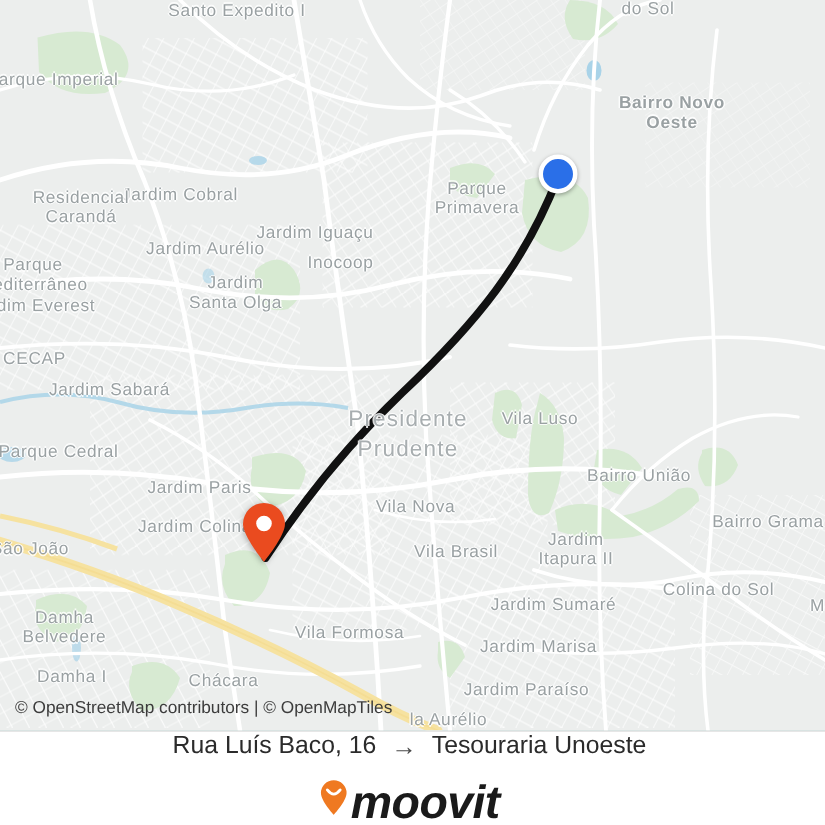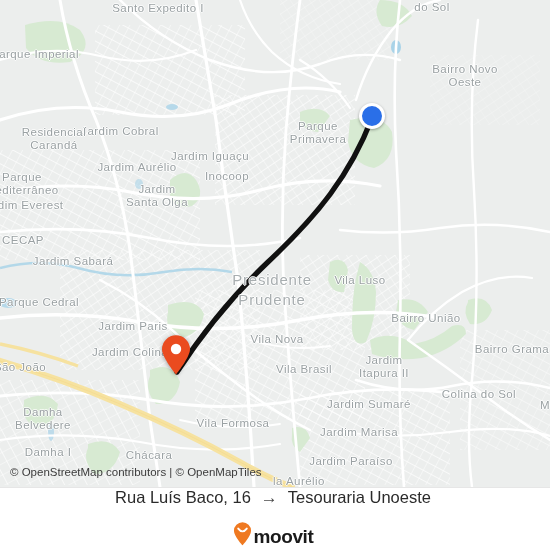--- a/index.html
+++ b/index.html
@@ -140,25 +140,26 @@
     font-size: 17px;
     line-height: 1;
     padding: 0 1px;
   }
   #moovit-logo {
     display: flex;
     align-items: center;
     gap: 2px;
   }
   #moovit-wordmark {
-    font-size: 19px;
+    font-size: 31px;
     font-weight: bold;
     color: #1a1a1a;
     letter-spacing: -.4px;
     line-height: 1;
+    font-style: italic;
   }
 </style>
 </head>
 <body>
 
 <div id="app">
 
   <div id="map">
 
     <svg id="map-svg" viewBox="0 0 550 487">
@@ -255,21 +256,21 @@
 
       <path d="M0 344 Q40 352 78 366" stroke="#f6e2a0" stroke-width="3.4" fill="none"></path>
 
       <path id="route-line" d="M 372 118 C 350 175 318 215 268 262 C 228 300 198 340 177 372" stroke="#111111" stroke-width="5.2" fill="none" stroke-linecap="round" stroke-linejoin="round"></path>
     </svg>
 
     <div id="label-layer">
         <div class="map-label" style="left: 158px; top: 8px;">Santo Expedito I</div>
         <div class="map-label" style="left: 432px; top: 7px;">do Sol</div>
         <div class="map-label" style="left: 35px; top: 54px;">Parque Imperial</div>
-        <div class="map-label" style="left: 465px; top: 76px;">Bairro Novo
+        <div class="map-label" style="left: 448px; top: 76px; font-weight: bold;">Bairro Novo
 Oeste</div>
         <div class="map-label" style="left: 120px; top: 87px; margin-top: 44px;">Jardim Cobral</div>
         <div class="map-label" style="left: 318px; top: 133px;">Parque
 Primavera</div>
         <div class="map-label" style="left: 54px; top: 139px;">Residencial
 Carandá</div>
         <div class="map-label" style="left: 210px; top: 156px;">Jardim Iguaçu</div>
         <div class="map-label" style="left: 137px; top: 167px;">Jardim Aurélio</div>
         <div class="map-label" style="left: 227px; top: 176px;">Inocoop</div>
         <div class="map-label" style="left: 22px; top: 184px;">Parque

